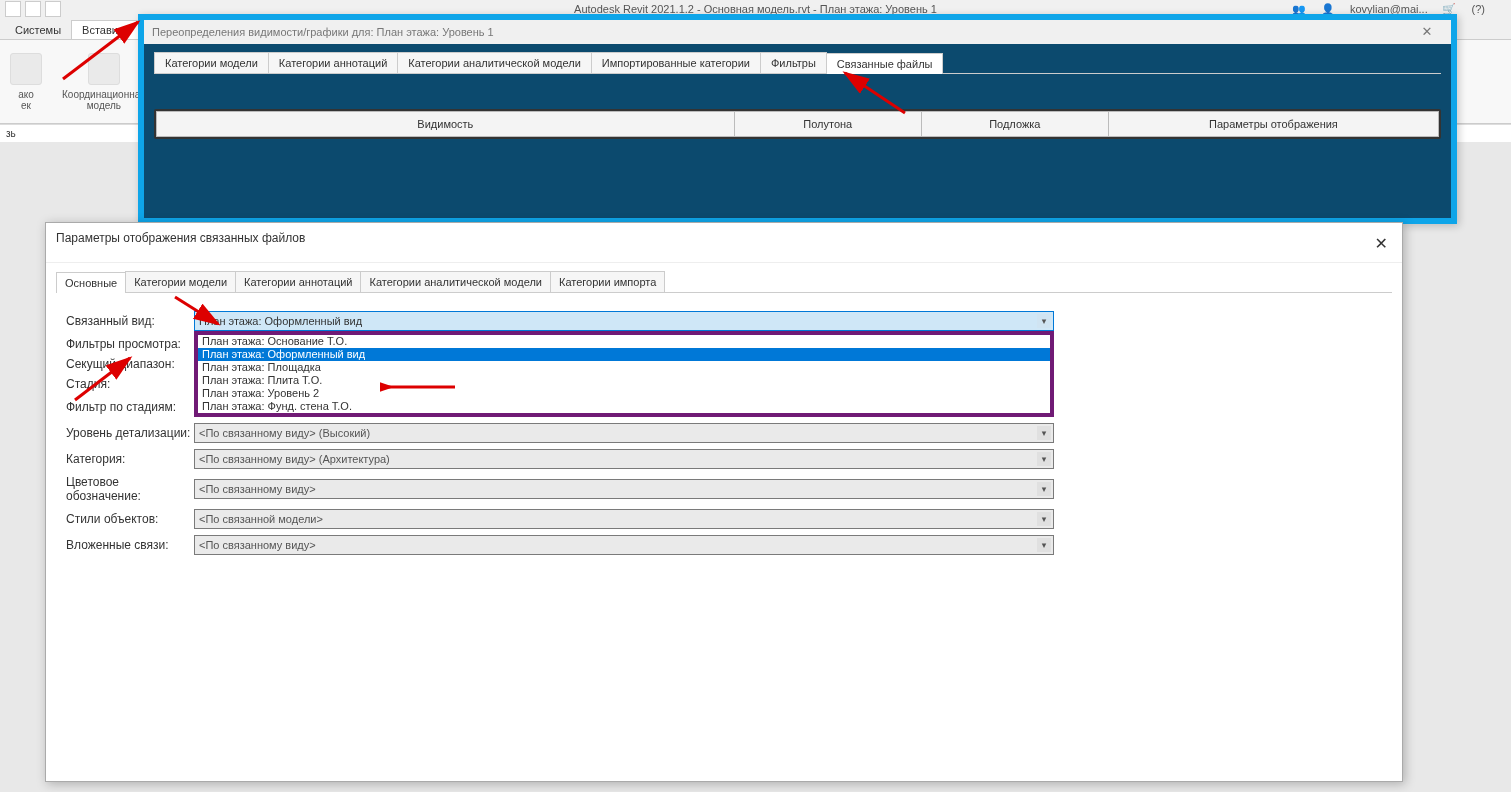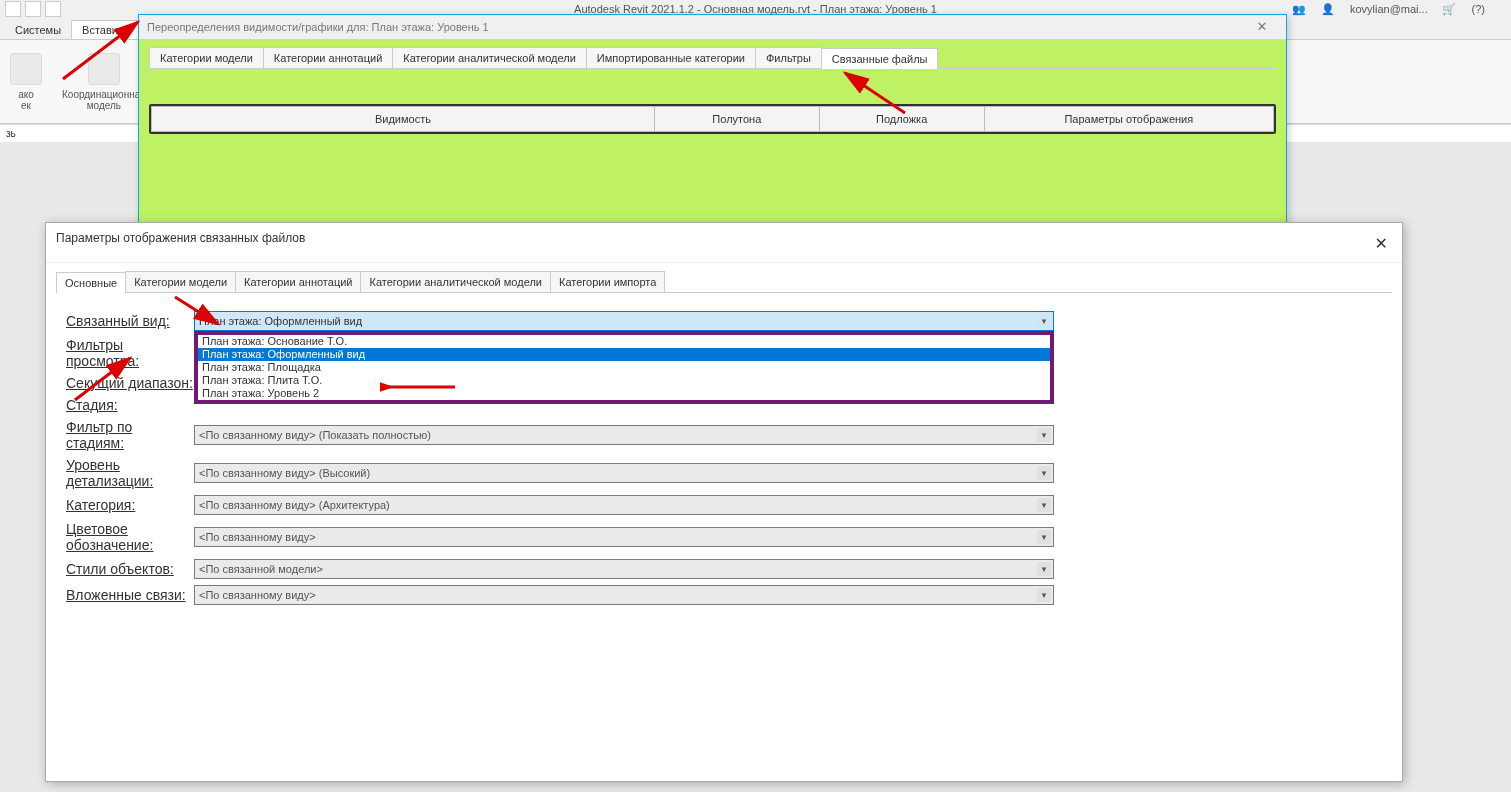--- a/index.html
+++ b/index.html
@@ -85,24 +85,24 @@
     background: #eaeaea;
     border: 1px solid #ddd;
     border-radius: 3px;
   }
 
   
   .dialog1 {
     position: absolute;
     left: 138px;
     top: 14px;
-    width: 1149px;
+    width: 1319px;
     height: 210px;
-    background: #bef264;
-    border: 1px solid #0ea5e9;
+    background: #0c4a6e;
+    border: 6px solid #0ea5e9;
     box-shadow: 2px 2px 8px rgba(0,0,0,0.2);
   }
   .dialog1 .d1-title {
     background: #f0f0f0;
     height: 24px;
     line-height: 24px;
     padding: 0 8px;
     color: #777;
     font-size: 11px;
     position: relative;
@@ -244,22 +244,21 @@
   .form-rows {
     padding: 0 10px;
   }
   .form-row {
     display: flex;
     align-items: center;
     margin-bottom: 6px;
   }
   .form-row .lbl {
     width: 128px;
-    font-size: 14px;
-    text-decoration: underline;
+    font-size: 12px;
   }
   .form-row .fld {
     flex: 0 0 860px;
     position: relative;
   }
   .combo {
     width: 860px;
     height: 20px;
     border: 1px solid #7a7a7a;
     background: #eaeaea;
@@ -411,20 +410,21 @@
           <div class="combo enabled">
             <span>План этажа: Оформленный вид</span>
             <span class="arrow">▾</span>
           </div>
           <div class="dropdown-list">
             <div class="opt">План этажа: Основание Т.О.</div>
             <div class="opt selected">План этажа: Оформленный вид</div>
             <div class="opt">План этажа: Площадка</div>
             <div class="opt">План этажа: Плита Т.О.</div>
             <div class="opt">План этажа: Уровень 2</div>
+            <div class="opt">План этажа: Фунд. стена Т.О.</div>
           </div>
         </div>
       </div>
 
       <div class="form-row">
         <div class="lbl">Фильтры просмотра:</div>
         <div class="fld"></div>
       </div>
       <div class="form-row">
         <div class="lbl">Секущий диапазон:</div>

